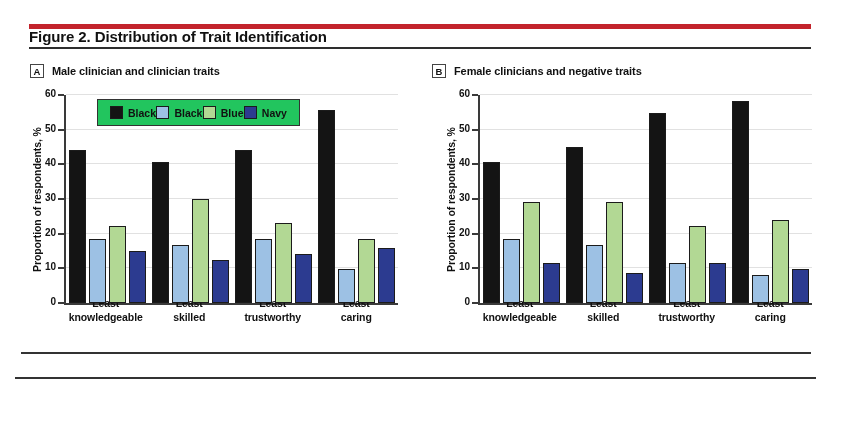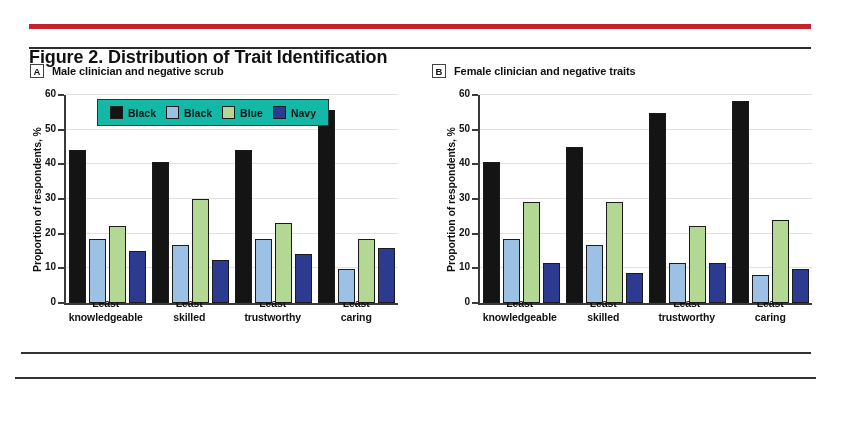--- a/index.html
+++ b/index.html
@@ -1,21 +1,21 @@
 <!DOCTYPE html>
 <html><head>
 <meta charset="utf-8">
 <style>
   html,body{margin:0;padding:0;background:#fff;}
   .page{
     position:relative;width:850px;height:426px;background:#ffffff;overflow:hidden;
     font-family:"Liberation Sans", sans-serif;color:#111;
   }
   .accent-bar{position:absolute;left:29px;top:24px;width:782px;height:5px;}
-  .fig-title{position:absolute;left:29px;top:47px;font-size:18px;font-weight:700;letter-spacing:-0.1px;}
+  .fig-title{position:absolute;left:29px;top:28px;font-size:15px;font-weight:700;letter-spacing:-0.1px;}
   .title-rule{position:absolute;left:29px;top:47px;width:782px;height:2px;background:#2e2e2e;}
 
   .chart{position:absolute;top:60px;width:388px;height:290px;}
   .chart-a{left:29px;}
   .chart-b{left:429px;}
   .panel-header{position:absolute;left:1px;top:4px;display:flex;align-items:center;gap:8px;}
   .chart-b .panel-header{left:3px;}
   .panel-letter{width:14px;height:14px;border:1.3px solid #444;display:flex;align-items:center;justify-content:center;
     font-size:9.5px;font-weight:700;box-sizing:border-box;background:#fff;}
   .panel-title{font-size:11px;font-weight:700;letter-spacing:-0.1px;}
@@ -32,21 +32,21 @@
   .ytick{position:absolute;left:-8px;width:6px;height:2px;background:#3a3a3a;}
   .yticklabel{position:absolute;left:-36px;width:26px;text-align:right;font-size:10px;font-weight:600;}
   .groups{position:absolute;left:0;top:0;width:100%;height:100%;display:flex;}
   .group{flex:1;display:flex;align-items:flex-end;justify-content:center;gap:3px;position:relative;z-index:1;}
   .bar{width:17px;border:1px solid #1b1b1b;box-sizing:border-box;}
 
   .xlabels{position:absolute;top:237px;left:35px;width:334px;display:flex;}
   .chart-b .xlabels{left:49px;}
   .xlabel{flex:1;text-align:center;font-size:10.5px;font-weight:600;line-height:1.3;letter-spacing:-0.1px;}
 
-  .legend{position:absolute;left:31px;top:4px;width:232px;height:27px;border:1.5px solid #333;background:#14b8a6;
+  .legend{position:absolute;left:31px;top:4px;width:203px;height:27px;border:1.5px solid #333;background:#22c55e;
     display:flex;align-items:center;justify-content:space-between;padding:0 12px;box-sizing:border-box;z-index:5;}
   .legend-item{display:flex;align-items:center;gap:5px;font-size:10.5px;font-weight:700;}
   .swatch{width:13px;height:13px;border:1px solid #1b1b1b;box-sizing:border-box;}
 
   .caption-rule-top{position:absolute;left:21px;top:352px;width:790px;height:1.5px;background:#333;}
   .caption{position:absolute;left:26px;top:359px;width:770px;font-size:11.2px;letter-spacing:-0.1px;}
   .caption-rule-bottom{position:absolute;left:15px;top:377px;width:801px;height:1.5px;background:#333;}
   .source-line{position:absolute;left:0;top:395px;width:850px;text-align:center;font-size:11px;color:#1d1d1d;}
 </style>
 </head>
@@ -54,21 +54,21 @@
 
 <div class="page">
 
   <div class="accent-bar" style="background: rgb(195, 35, 44);"></div>
   <div class="fig-title">Figure 2. Distribution of Trait Identification</div>
   <div class="title-rule"></div>
 
   <div class="chart chart-a">
     <div class="panel-header">
       <span class="panel-letter">A</span>
-      <span class="panel-title">Male clinician and negative scrub</span>
+      <span class="panel-title">Male clinician and clinician traits</span>
     </div>
     <div class="ylabel">Proportion of respondents, %</div>
     <div class="plot-wrap">
       <div class="plot">
           <div class="ytick" style="top: 207px;"></div>
           <div class="yticklabel" style="top: 201px;">0</div>
           <div class="gridline" style="top: 172px;"></div>
           <div class="ytick" style="top: 172px;"></div>
           <div class="yticklabel" style="top: 166px;">10</div>
           <div class="gridline" style="top: 138px;"></div>
@@ -148,21 +148,21 @@
         <div class="xlabel">
           <div>Least</div>
           <div>caring</div>
         </div>
       </div>
   </div>
 
   <div class="chart chart-b">
     <div class="panel-header">
       <span class="panel-letter">B</span>
-      <span class="panel-title">Female clinician and negative traits</span>
+      <span class="panel-title">Female clinicians and negative traits</span>
     </div>
     <div class="ylabel">Proportion of respondents, %</div>
     <div class="plot-wrap">
       <div class="plot">
           <div class="ytick" style="top: 207px;"></div>
           <div class="yticklabel" style="top: 201px;">0</div>
           <div class="gridline" style="top: 172px;"></div>
           <div class="ytick" style="top: 172px;"></div>
           <div class="yticklabel" style="top: 166px;">10</div>
           <div class="gridline" style="top: 138px;"></div>

